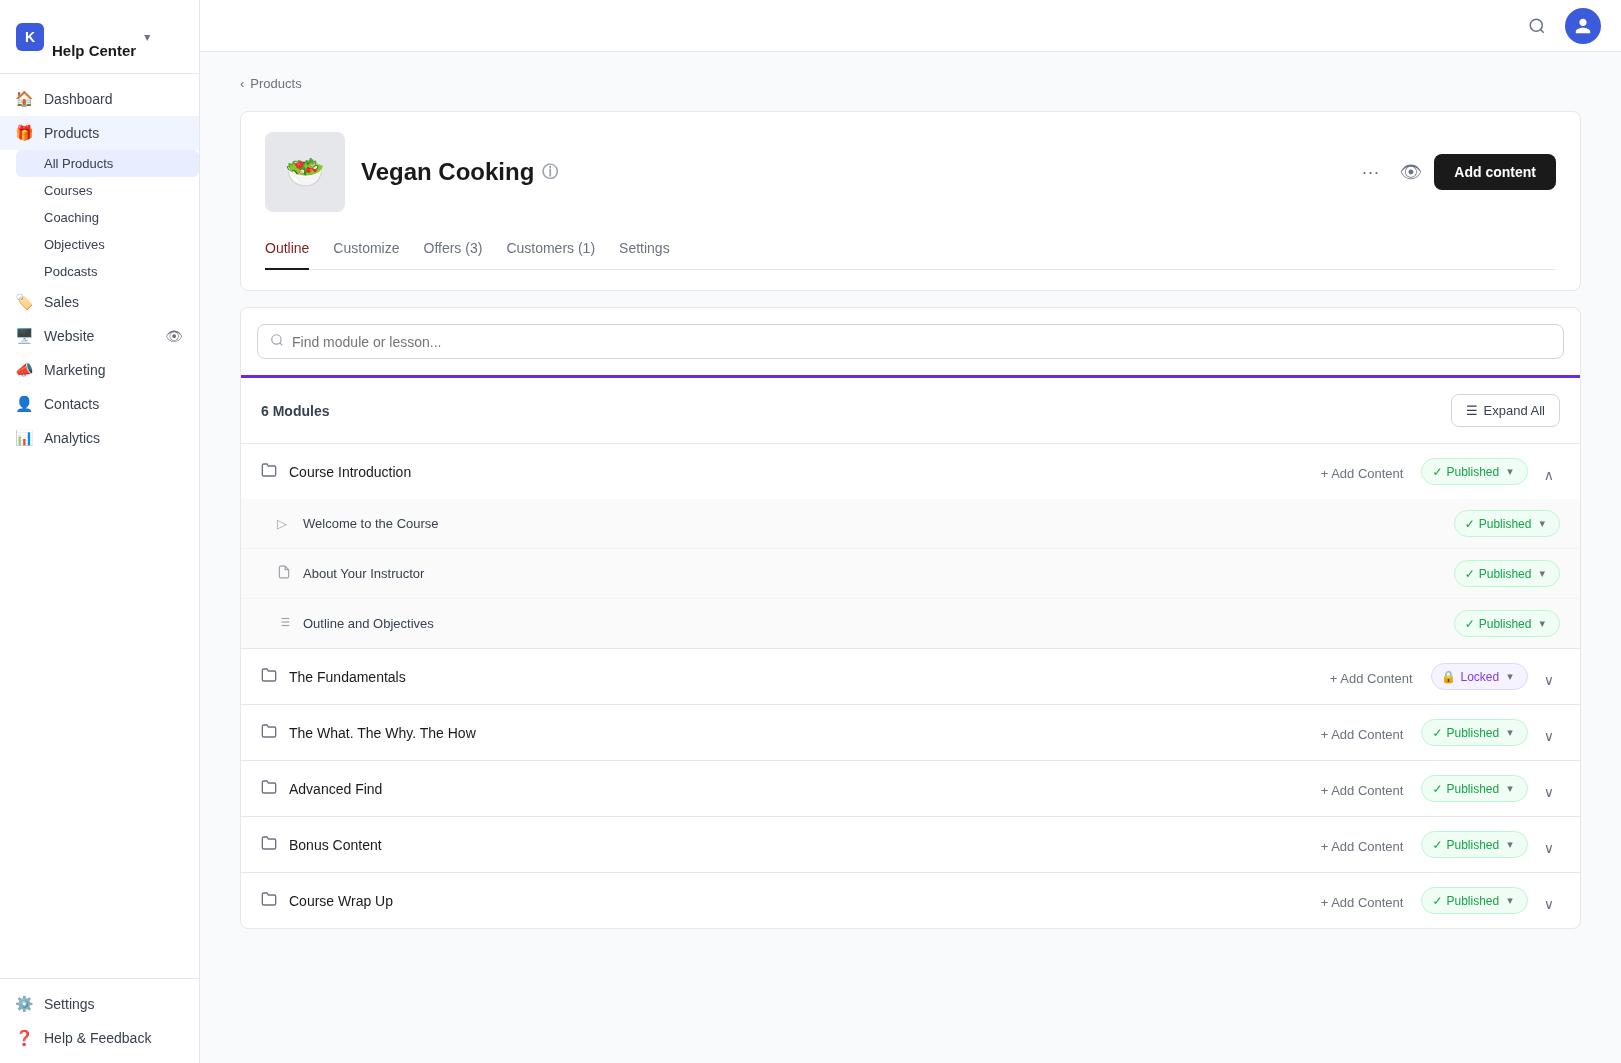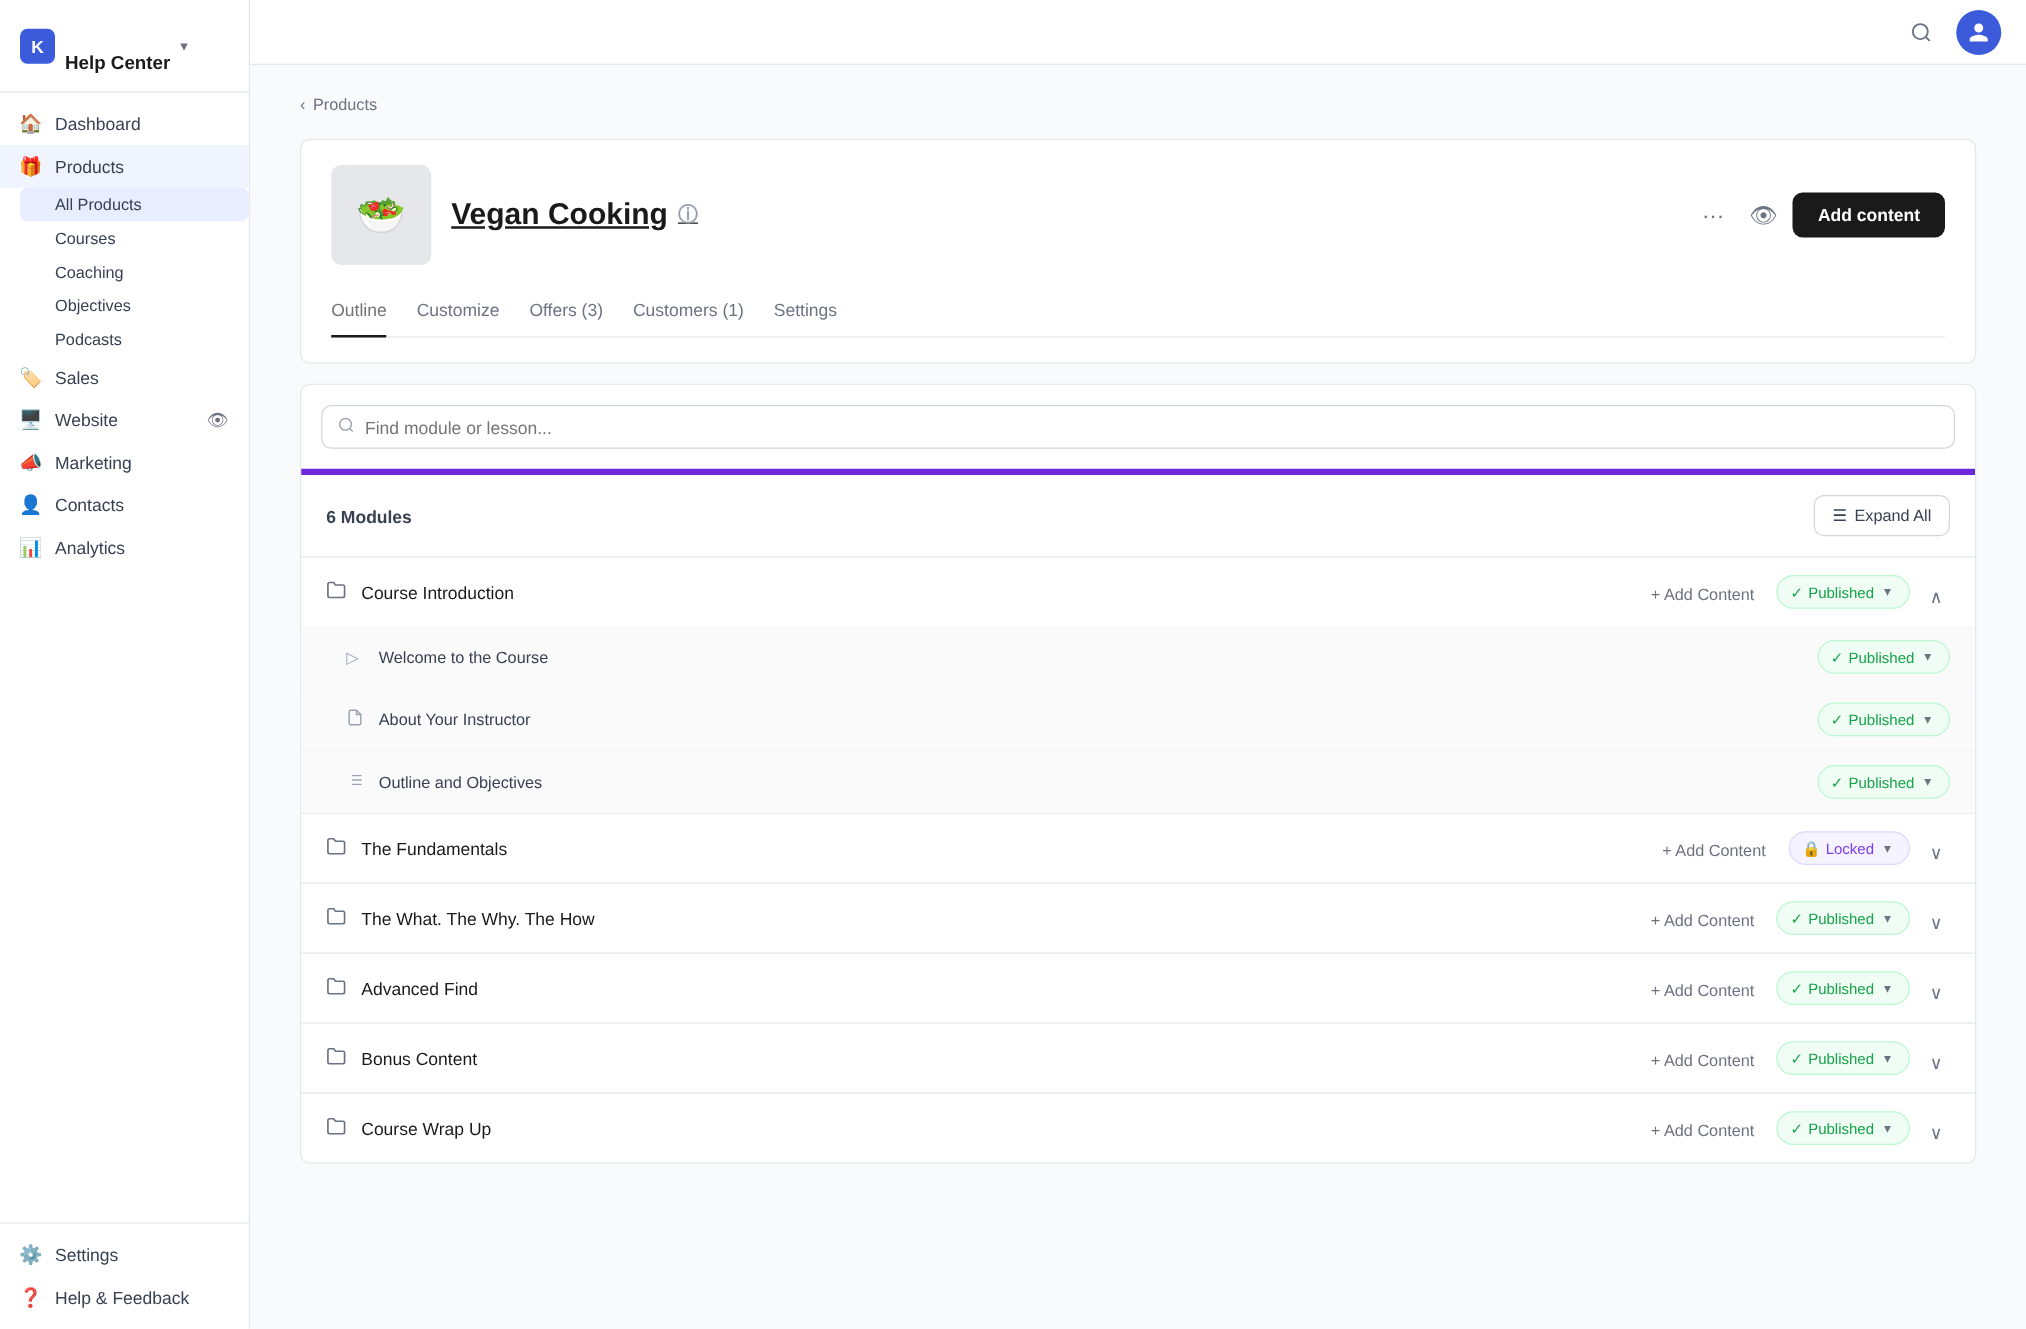--- a/index.html
+++ b/index.html
@@ -26,35 +26,35 @@
     .topbar { height: 52px; border-bottom: 1px solid #e5e7eb; display: flex; align-items: center; justify-content: flex-end; padding: 0 20px; gap: 12px; }
     .topbar-search { width: 32px; height: 32px; display: flex; align-items: center; justify-content: center; cursor: pointer; color: #6b7280; }
     .topbar-avatar { width: 36px; height: 36px; background: #3b5bdb; border-radius: 50%; display: flex; align-items: center; justify-content: center; color: white; font-size: 16px; cursor: pointer; }
 
     .content { flex: 1; overflow-y: auto; padding: 24px 40px; background: #f9fafb; }
 
     
     .breadcrumb { display: flex; align-items: center; gap: 6px; color: #6b7280; font-size: 13px; margin-bottom: 20px; cursor: pointer; }
     .product-image { width: 80px; height: 80px; border-radius: 8px; overflow: hidden; background: #e5e7eb; display: flex; align-items: center; justify-content: center; font-size: 30px; }
     .product-info { flex: 1; }
-    .product-title { font-size: 24px; font-weight: 700; display: flex; align-items: center; gap: 8px; text-decoration: underline; }
+    .product-title { font-size: 24px; font-weight: 700; display: flex; align-items: center; gap: 8px; }
     .product-title-help { color: #9ca3af; font-size: 16px; cursor: pointer; }
     .product-actions { display: flex; align-items: center; gap: 12px; }
     .btn-more { background: none; border: none; cursor: pointer; color: #6b7280; font-size: 18px; padding: 4px 8px; }
     .btn-preview { background: none; border: none; cursor: pointer; color: #6b7280; font-size: 18px; }
     .btn-add-content { background: #1a1a1a; color: white; border: none; padding: 10px 20px; border-radius: 8px; font-weight: 600; font-size: 14px; cursor: pointer; text-align: center; }
 
     
     .tabs { display: flex; align-items: center; gap: 24px; border-bottom: 1px solid #e5e7eb; padding: 0 24px; background: #fff; margin-bottom: 0; border-left: 1px solid #e5e7eb; border-right: 1px solid #e5e7eb; }
     .tab { padding: 12px 0; font-size: 14px; cursor: pointer; color: #6b7280; border-bottom: 2px solid transparent; margin-bottom: -1px; }
-    .tab.active { color: #737373; border-bottom-color: #1a1a1a; font-weight: 500; }
+    .tab.active { color: #7f1d1d; border-bottom-color: #1a1a1a; font-weight: 500; }
 
     
     .outline-area { background: #fff; border: 1px solid #e5e7eb; border-radius: 8px; margin-top: 16px; }
-    .outline-search { padding: 16px; border-bottom: 5px solid #6d28d9; }
+    .outline-search { padding: 16px; border-bottom: 3px solid #6d28d9; }
     .search-input-wrap { display: flex; align-items: center; gap: 8px; border: 1px solid #d1d5db; border-radius: 8px; padding: 8px 12px; }
     .search-input { border: none; outline: none; flex: 1; font-size: 14px; color: #374151; background: transparent; }
     .search-icon { color: #9ca3af; font-size: 14px; }
 
     .outline-header { display: flex; align-items: center; justify-content: space-between; padding: 16px 20px; }
     .modules-count { font-size: 14px; color: #374151; }
     .modules-count span { font-weight: 700; }
     .btn-expand-all { display: flex; align-items: center; gap: 6px; border: 1px solid #d1d5db; background: #fff; padding: 8px 14px; border-radius: 8px; cursor: pointer; font-size: 13px; font-weight: 500; color: #374151; }
 
     

